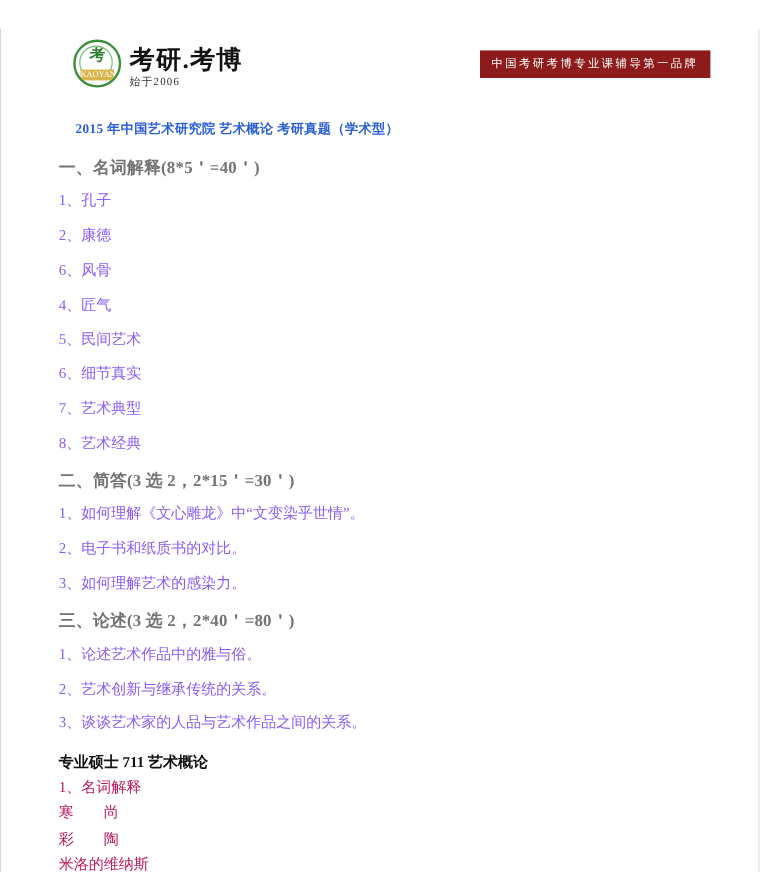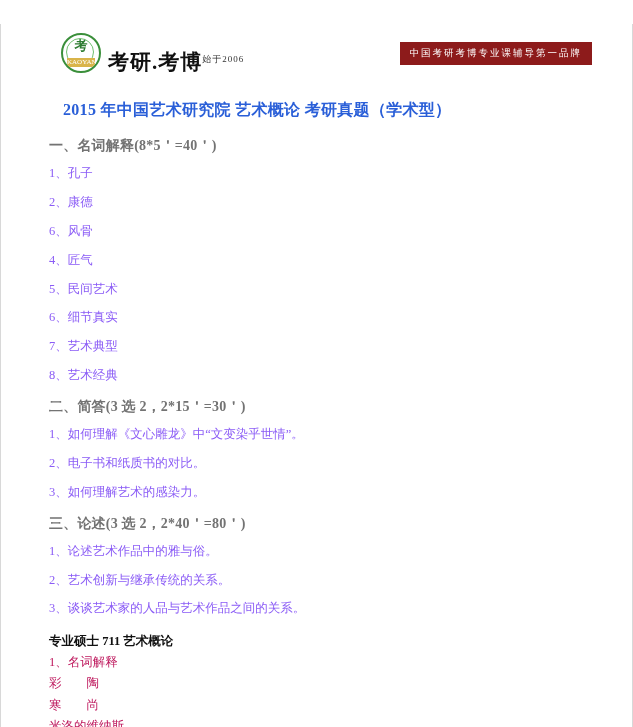--- a/index.html
+++ b/index.html
@@ -79,20 +79,21 @@
     height: 9px;
     background: #d9b44a;
     color: #ffffff;
     font-size: 7px;
     line-height: 9px;
     text-align: center;
     letter-spacing: 0;
   }
   .brand-text {
     display: flex;
+    flex-direction: column;
     line-height: 1;
   }
   .brand-title {
     font-size: 21px;
     font-weight: bold;
     color: #111111;
     letter-spacing: 1px;
     font-family: "Liberation Serif", serif;
   }
   .brand-sub {
@@ -111,21 +112,21 @@
     font-family: "Liberation Serif", serif;
   }
 
   
   .content {
     padding: 18px 40px 0 48px;
   }
   .doc-title {
     color: #2a5fd8;
     font-weight: bold;
-    font-size: 16px;
+    font-size: 11px;
     margin: 0 0 16px 14px;
     letter-spacing: 0.3px;
   }
   .section-head {
     color: #737373;
     font-weight: bold;
     font-size: 14px;
     margin: 14px 0 10px 0;
     letter-spacing: 0.2px;
   }
@@ -186,19 +187,19 @@
     <div class="q-item">2、电子书和纸质书的对比。</div>
     <div class="q-item">3、如何理解艺术的感染力。</div>
 
     <div class="section-head">三、论述(3 选 2，2*40＇=80＇)</div>
     <div class="q-item">1、论述艺术作品中的雅与俗。</div>
     <div class="q-item">2、艺术创新与继承传统的关系。</div>
     <div class="q-item">3、谈谈艺术家的人品与艺术作品之间的关系。</div>
 
     <div class="tail-head">专业硕士 711 艺术概论</div>
     <div class="tail-line">1、名词解释</div>
+    <div class="tail-line">寒　　尚</div>
     <div class="tail-line">彩　　陶</div>
-    <div class="tail-line">寒　　尚</div>
     <div class="tail-line">米洛的维纳斯</div>
 
   </div>
 
 </div>
 
 </body></html>

